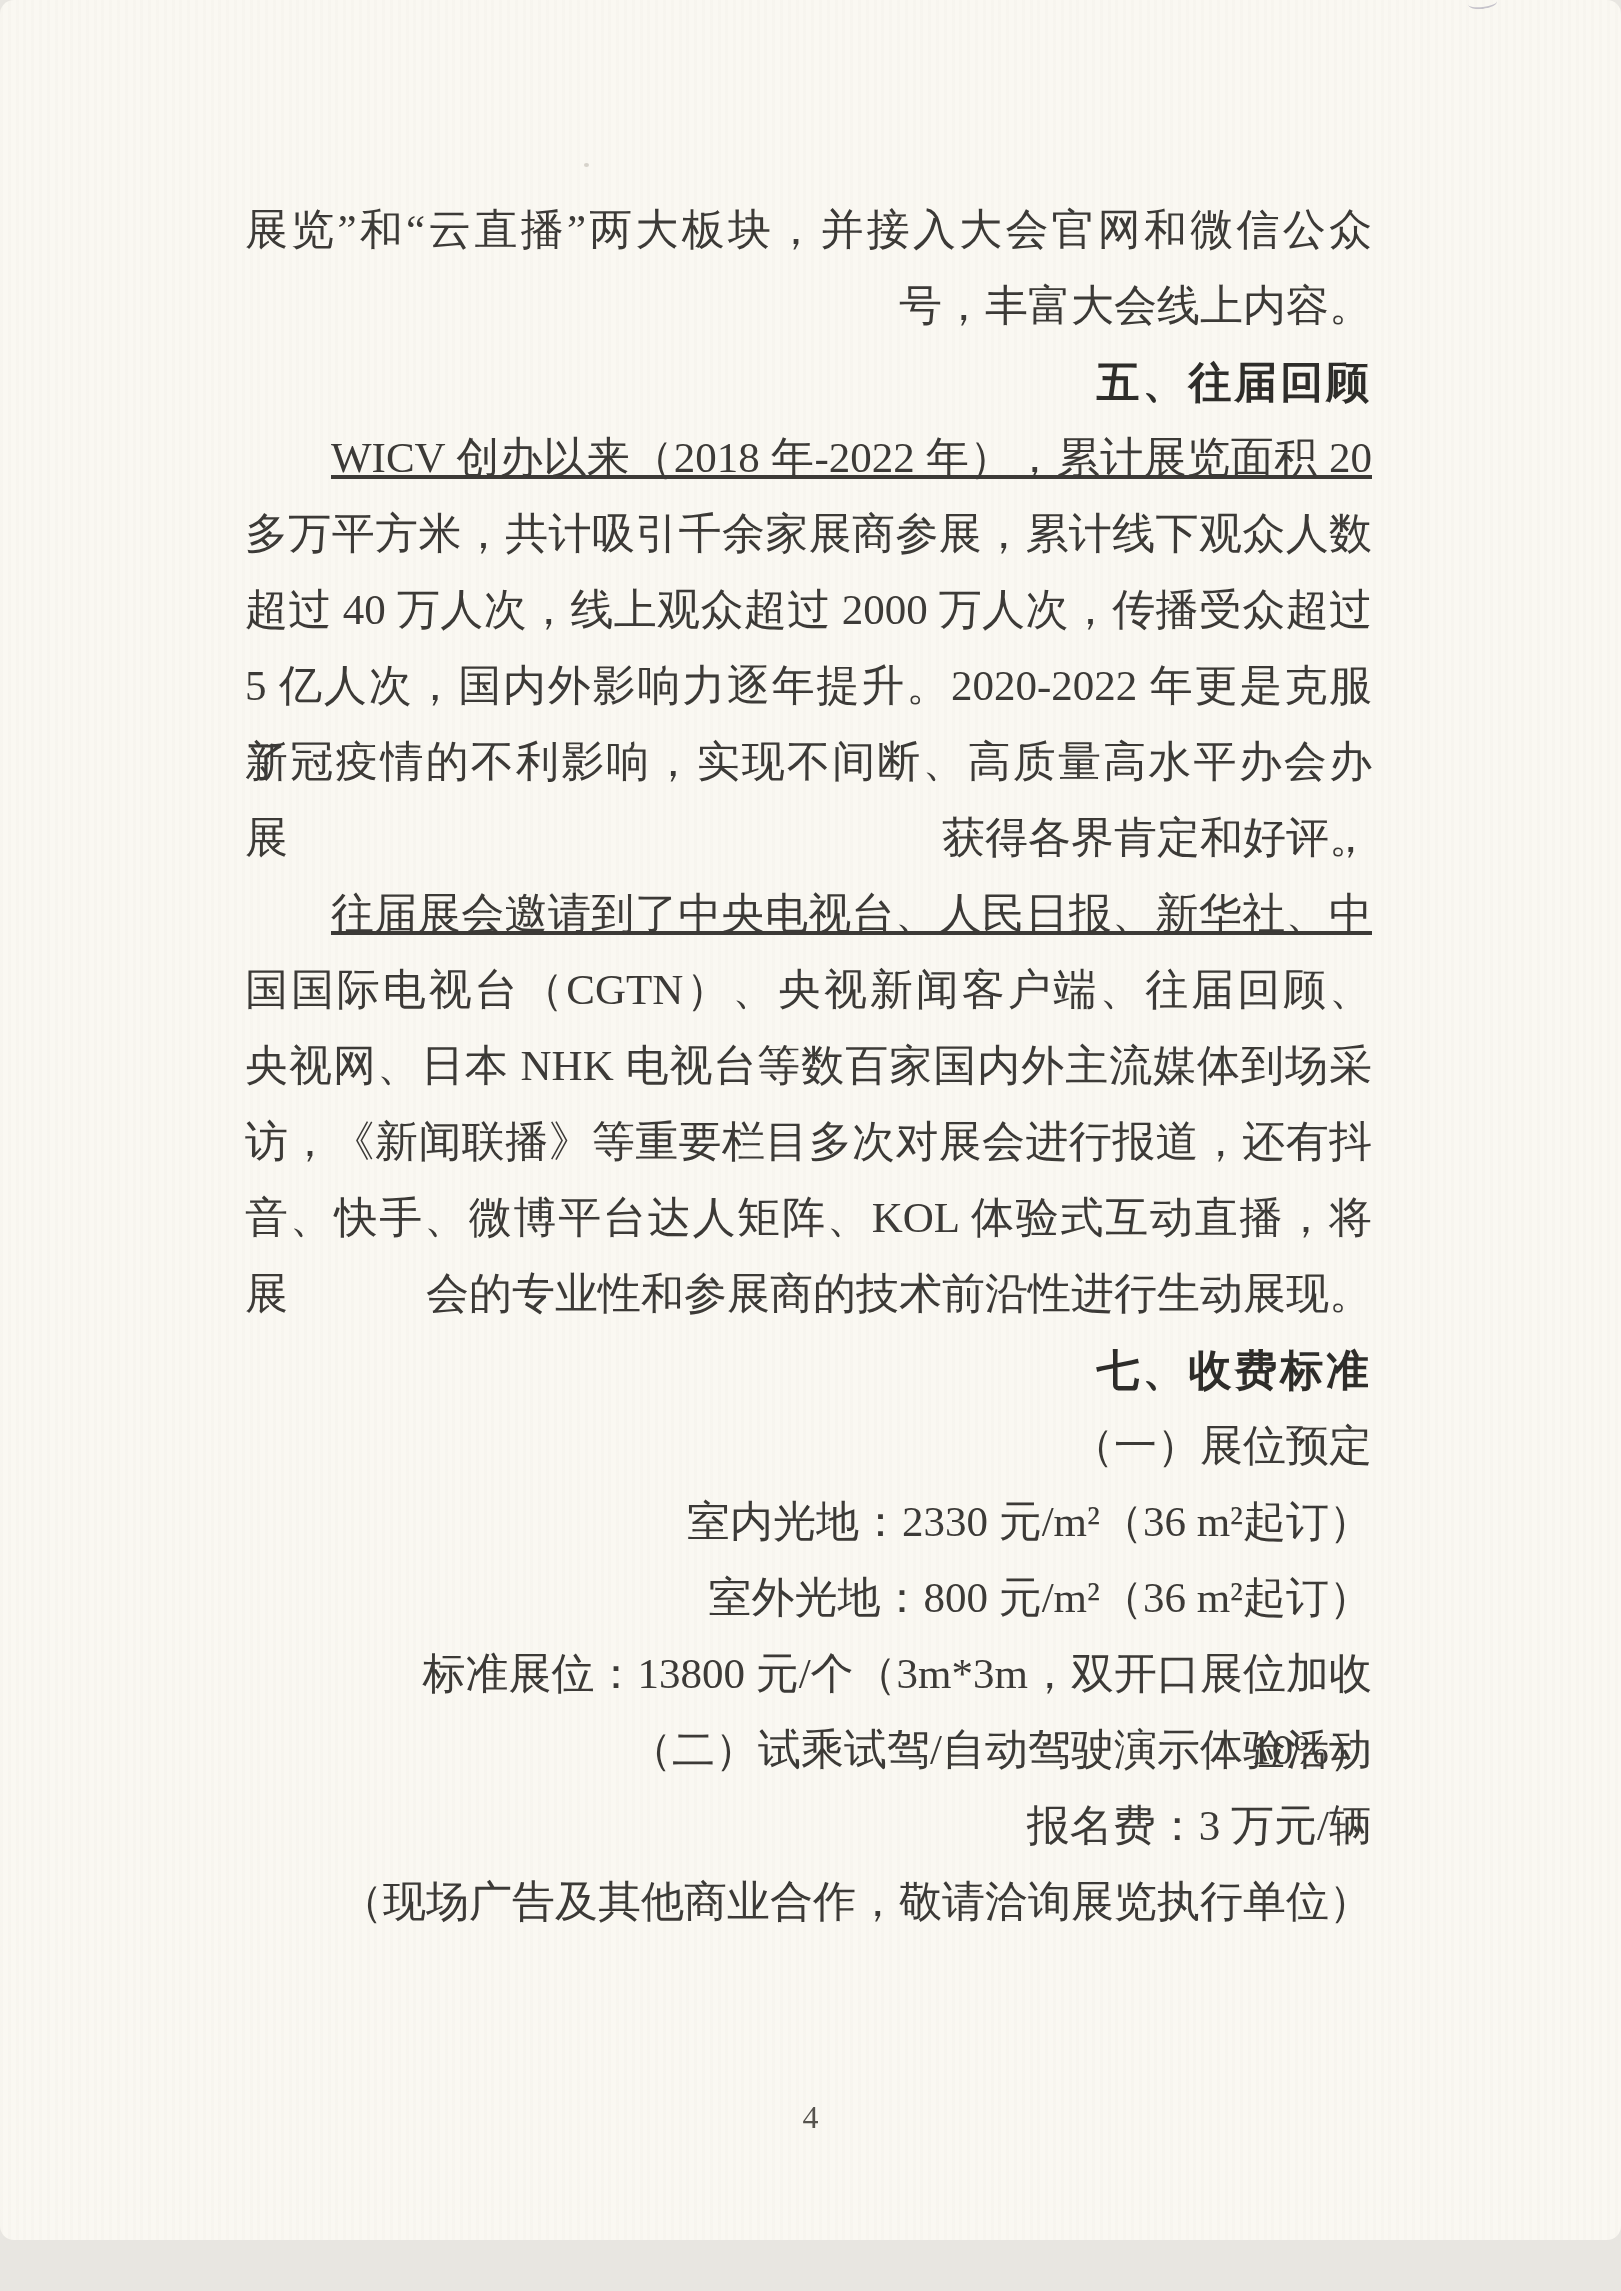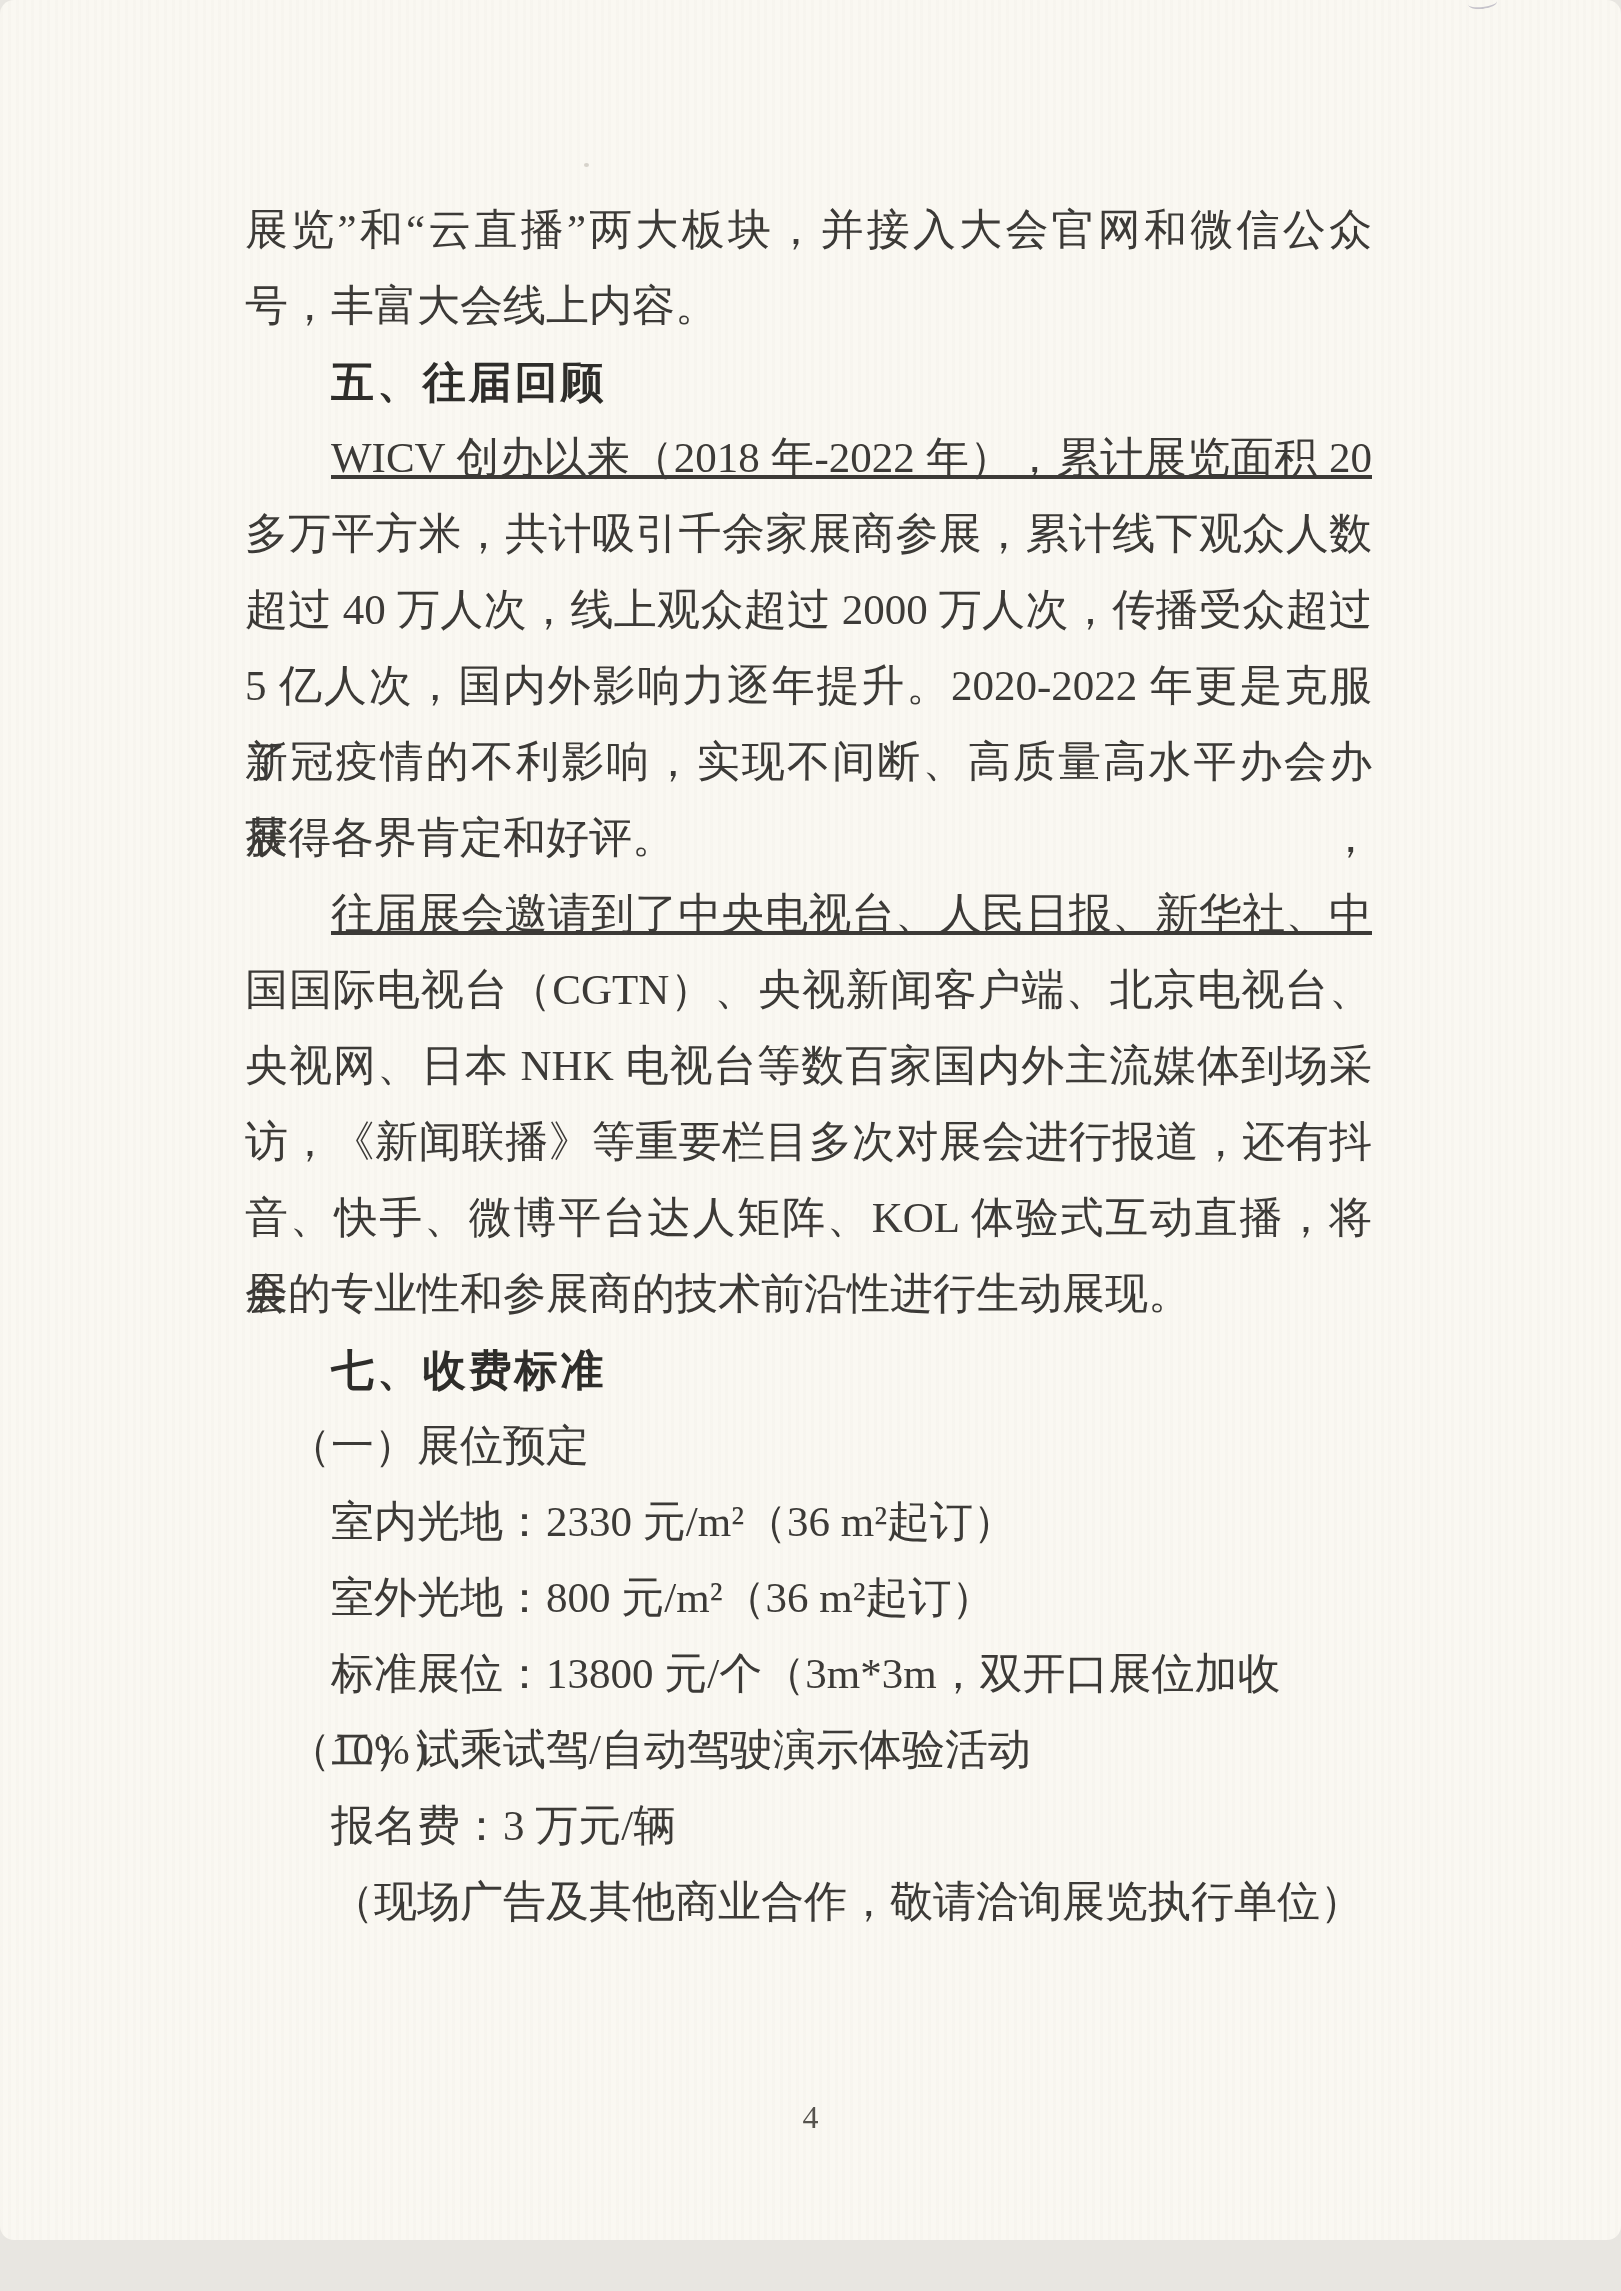--- a/index.html
+++ b/index.html
@@ -20,21 +20,21 @@
   .content {
     position: absolute;
     left: 245px;
     top: 192px;
     width: 1127px;
   }
   .line {
     font-size: 43px;
     line-height: 76px;
     height: 76px;
-    text-align: left;
+    text-align: right;
   }
   .fill {
     text-align: justify;
     text-align-last: justify;
   }
   .indent { text-indent: 86px; text-decoration: underline; }
   .heading {
     font-family: Liberation Sans, sans-serif;
     font-weight: 700;
     color: #2e2d2a;
@@ -108,21 +108,21 @@
 
     <div class="line fill indent">WICV 创办以来（2018 年-2022 年），累计展览面积 20</div>
     <div class="line fill">多万平方米，共计吸引千余家展商参展，累计线下观众人数</div>
     <div class="line fill">超过 40 万人次，线上观众超过 2000 万人次，传播受众超过</div>
     <div class="line fill">5 亿人次，国内外影响力逐年提升。2020-2022 年更是克服了</div>
     <div class="line fill">新冠疫情的不利影响，实现不间断、高质量高水平办会办展，</div>
     <div class="line">获得各界肯定和好评。</div>
 
 
     <div class="line fill indent">往届展会邀请到了中央电视台、人民日报、新华社、中</div>
-    <div class="line fill">国国际电视台（CGTN）、央视新闻客户端、北京电视台、</div>
+    <div class="line fill">国国际电视台（CGTN）、央视新闻客户端、往届回顾、</div>
     <div class="line fill">央视网、日本 NHK 电视台等数百家国内外主流媒体到场采</div>
     <div class="line fill">访，《新闻联播》等重要栏目多次对展会进行报道，还有抖</div>
     <div class="line fill">音、快手、微博平台达人矩阵、KOL 体验式互动直播，将展</div>
     <div class="line">会的专业性和参展商的技术前沿性进行生动展现。</div>
 
     <div class="line heading">七、收费标准</div>
 
     <div class="line m1">（一）展位预定</div>
     <div class="line m2">室内光地：2330 元/m²（36 m²起订）</div>
     <div class="line m2">室外光地：800 元/m²（36 m²起订）</div>

